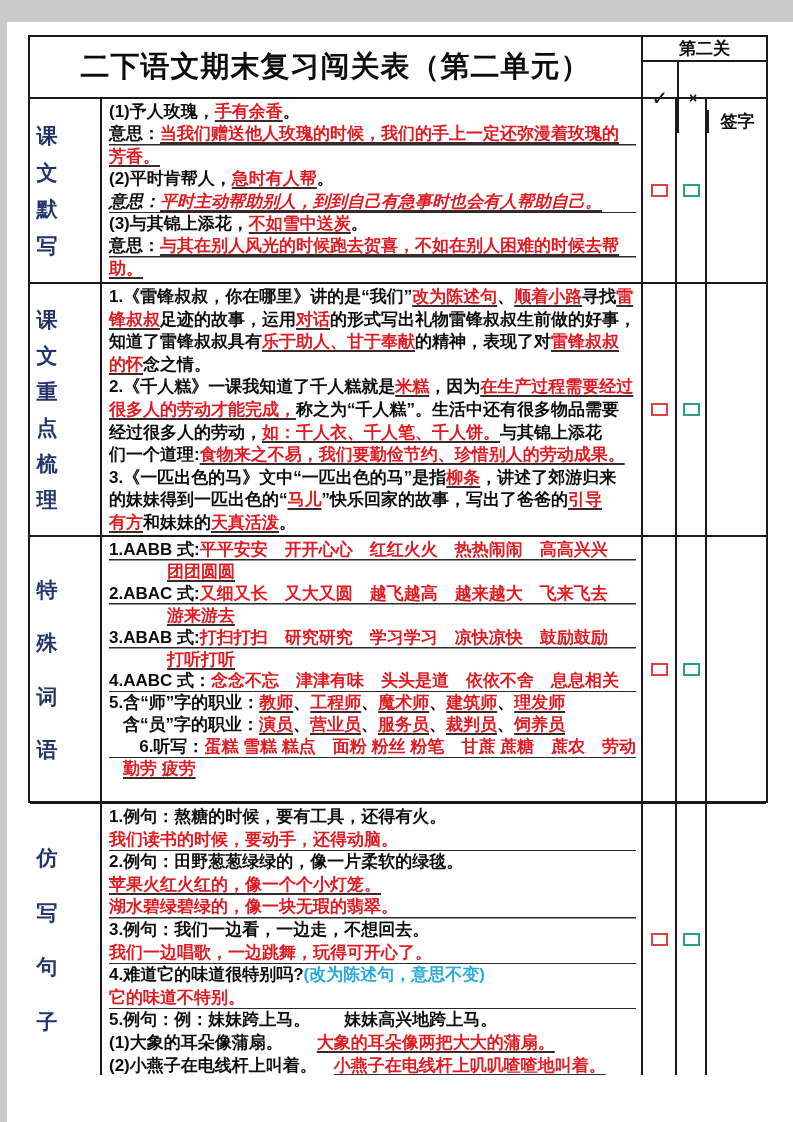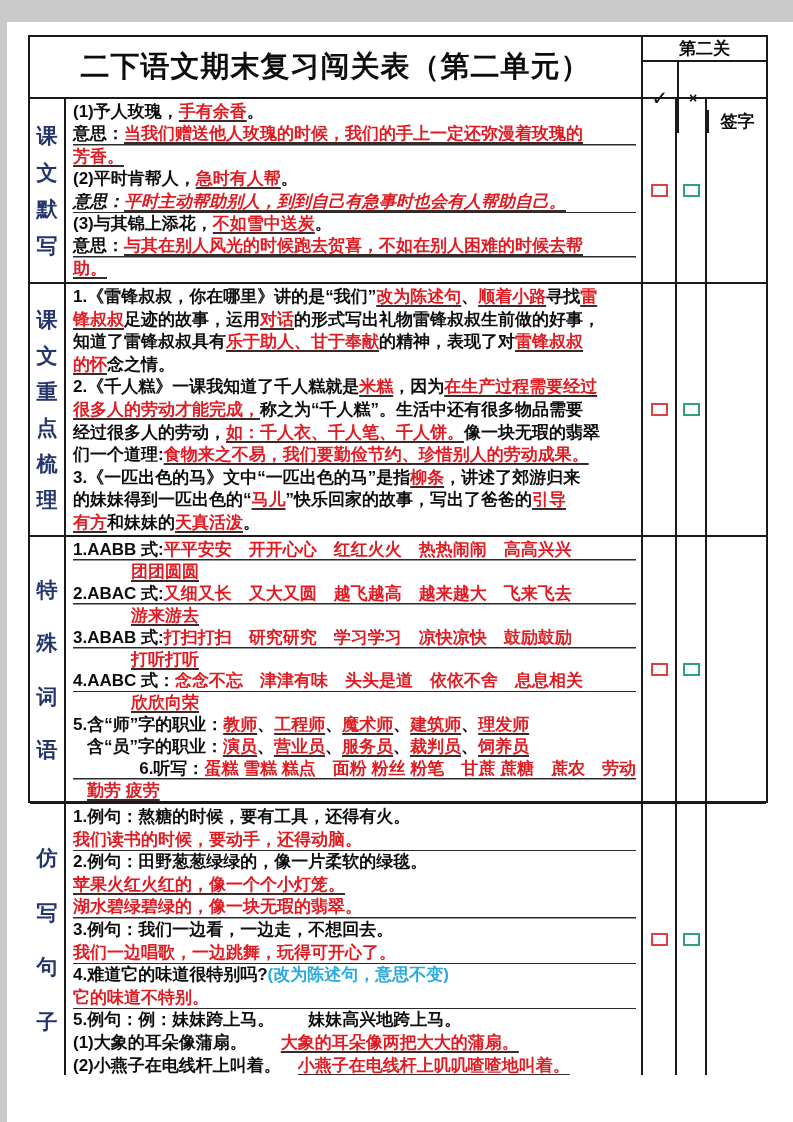--- a/index.html
+++ b/index.html
@@ -41,21 +41,21 @@
   
   #body-rows{flex:1;display:flex;flex-direction:column;}
   .brow{display:flex;border-top:2px solid #1a1a1a;box-sizing:border-box;}
   .label-cell{
     width:34px;display:flex;flex-direction:column;align-items:center;justify-content:space-evenly;
     box-sizing:border-box;padding:10px 0;
   }
   .label-cell .ch{font-size:21px;font-weight:700;color:#24356d;line-height:1;}
   .content-cell{
     flex:1;border-left:2px solid #1a1a1a;box-sizing:border-box;
-    padding:2px 5px 0 7px;overflow:hidden;
+    padding:2px 5px 0 7px;overflow:hidden;margin-left:36px;
   }
   .check-cell{width:34px;border-left:2px solid #1a1a1a;display:flex;align-items:center;justify-content:center;box-sizing:border-box;}
   .check-cell.c2{width:30px;}
   .sign-cell{width:61px;border-left:2px solid #1a1a1a;box-sizing:border-box;}
   .box{display:block;width:17px;height:13px;box-sizing:border-box;}
   .box.red{border:2.5px solid #e04042;}
   .box.green{border:2.5px solid #2ba377;}
   
   .line{white-space:pre-wrap;font-size:17px;font-weight:700;}
   .line.ul{background-image:linear-gradient(#2a2a2a,#2a2a2a);background-repeat:no-repeat;background-position:0 100%;background-size:100% 1.5px;}
@@ -115,21 +115,21 @@
             <div class="ch">梳</div>
             <div class="ch">理</div>
           </div>
           <div class="content-cell">
             <div class="line" style="line-height: 22.6px;"><span class="sg c-k">1.《雷锋叔叔，你在哪里》讲的是“我们”</span><span class="sg c-r u">改为陈述句</span><span class="sg c-k">、</span><span class="sg c-r u">顺着小路</span><span class="sg c-k">寻找</span><span class="sg c-r u">雷</span></div>
             <div class="line" style="line-height: 22.6px;"><span class="sg c-r u">锋叔叔</span><span class="sg c-k">足迹的故事，运用</span><span class="sg c-r u">对话</span><span class="sg c-k">的形式写出礼物雷锋叔叔生前做的好事，</span></div>
             <div class="line" style="line-height: 22.6px;"><span class="sg c-k">知道了雷锋叔叔具有</span><span class="sg c-r u">乐于助人、甘于奉献</span><span class="sg c-k">的精神，表现了对</span><span class="sg c-r u">雷锋叔叔</span></div>
             <div class="line" style="line-height: 22.6px;"><span class="sg c-r u">的怀</span><span class="sg c-k">念之情。</span></div>
             <div class="line" style="line-height: 22.6px;"><span class="sg c-k">2.《千人糕》一课我知道了千人糕就是</span><span class="sg c-r u">米糕</span><span class="sg c-k">，因为</span><span class="sg c-r u">在生产过程需要经过</span></div>
             <div class="line" style="line-height: 22.6px;"><span class="sg c-r u">很多人的劳动才能完成，</span><span class="sg c-k">称之为“千人糕”。生活中还有很多物品需要</span></div>
-            <div class="line" style="line-height: 22.6px;"><span class="sg c-k">经过很多人的劳动，</span><span class="sg c-r u">如：千人衣、千人笔、千人饼。</span><span class="sg c-k">像一块无瑕的翡翠</span></div>
+            <div class="line" style="line-height: 22.6px;"><span class="sg c-k">经过很多人的劳动，</span><span class="sg c-r u">如：千人衣、千人笔、千人饼。</span><span class="sg c-k">与其锦上添花</span></div>
             <div class="line" style="line-height: 22.6px;"><span class="sg c-k">们一个道理:</span><span class="sg c-r u">食物来之不易，我们要勤俭节约、珍惜别人的劳动成果。</span></div>
             <div class="line" style="line-height: 22.6px;"><span class="sg c-k">3.《一匹出色的马》文中“一匹出色的马”是指</span><span class="sg c-r u">柳条</span><span class="sg c-k">，讲述了郊游归来</span></div>
             <div class="line" style="line-height: 22.6px;"><span class="sg c-k">的妹妹得到一匹出色的“</span><span class="sg c-r u">马儿</span><span class="sg c-k">”快乐回家的故事，写出了爸爸的</span><span class="sg c-r u">引导</span></div>
             <div class="line" style="line-height: 22.6px;"><span class="sg c-r u">有方</span><span class="sg c-k">和妹妹的</span><span class="sg c-r u">天真活泼</span><span class="sg c-k">。</span></div>
           </div>
           <div class="check-cell">
             <span class="box red"></span>
           </div>
           <div class="check-cell c2">
             <span class="box green"></span>
@@ -144,21 +144,20 @@
             <div class="ch">语</div>
           </div>
           <div class="content-cell">
             <div class="line ul" style="line-height: 21.9px;"><span class="sg c-k">1.AABB 式:</span><span class="sg c-r">平平安安　开开心心　红红火火　热热闹闹　高高兴兴</span></div>
             <div class="line" style="line-height: 21.9px; padding-left: 58px;"><span class="sg c-r u">团团圆圆</span></div>
             <div class="line ul" style="line-height: 21.9px;"><span class="sg c-k">2.ABAC 式:</span><span class="sg c-r">又细又长　又大又圆　越飞越高　越来越大　飞来飞去</span></div>
             <div class="line" style="line-height: 21.9px; padding-left: 58px;"><span class="sg c-r u">游来游去</span></div>
             <div class="line ul" style="line-height: 21.9px;"><span class="sg c-k">3.ABAB 式:</span><span class="sg c-r">打扫打扫　研究研究　学习学习　凉快凉快　鼓励鼓励</span></div>
             <div class="line" style="line-height: 21.9px; padding-left: 58px;"><span class="sg c-r u">打听打听</span></div>
             <div class="line ul" style="line-height: 21.9px;"><span class="sg c-k">4.AABC 式：</span><span class="sg c-r">念念不忘　津津有味　头头是道　依依不舍　息息相关</span></div>
-            <div class="line" style="line-height: 21.9px; padding-left: 58px;"><span class="sg c-r u">欣欣向荣</span></div>
             <div class="line" style="line-height: 21.9px;"><span class="sg c-k">5.含“师”字的职业：</span><span class="sg c-r u">教师</span><span class="sg c-k">、</span><span class="sg c-r u">工程师</span><span class="sg c-k">、</span><span class="sg c-r u">魔术师</span><span class="sg c-k">、</span><span class="sg c-r u">建筑师</span><span class="sg c-k">、</span><span class="sg c-r u">理发师</span></div>
             <div class="line" style="line-height: 21.9px; padding-left: 14px;"><span class="sg c-k">含“员”字的职业：</span><span class="sg c-r u">演员</span><span class="sg c-k">、</span><span class="sg c-r u">营业员</span><span class="sg c-k">、</span><span class="sg c-r u">服务员</span><span class="sg c-k">、</span><span class="sg c-r u">裁判员</span><span class="sg c-k">、</span><span class="sg c-r u">饲养员</span></div>
             <div class="line ul" style="line-height: 21.9px; text-align: right;"><span class="sg c-k">6.听写：</span><span class="sg c-r">蛋糕 雪糕 糕点　面粉 粉丝 粉笔　甘蔗 蔗糖　蔗农　劳动</span></div>
             <div class="line" style="line-height: 21.9px; padding-left: 14px;"><span class="sg c-r u">勤劳 疲劳</span></div>
           </div>
           <div class="check-cell">
             <span class="box red"></span>
           </div>
           <div class="check-cell c2">
             <span class="box green"></span>

